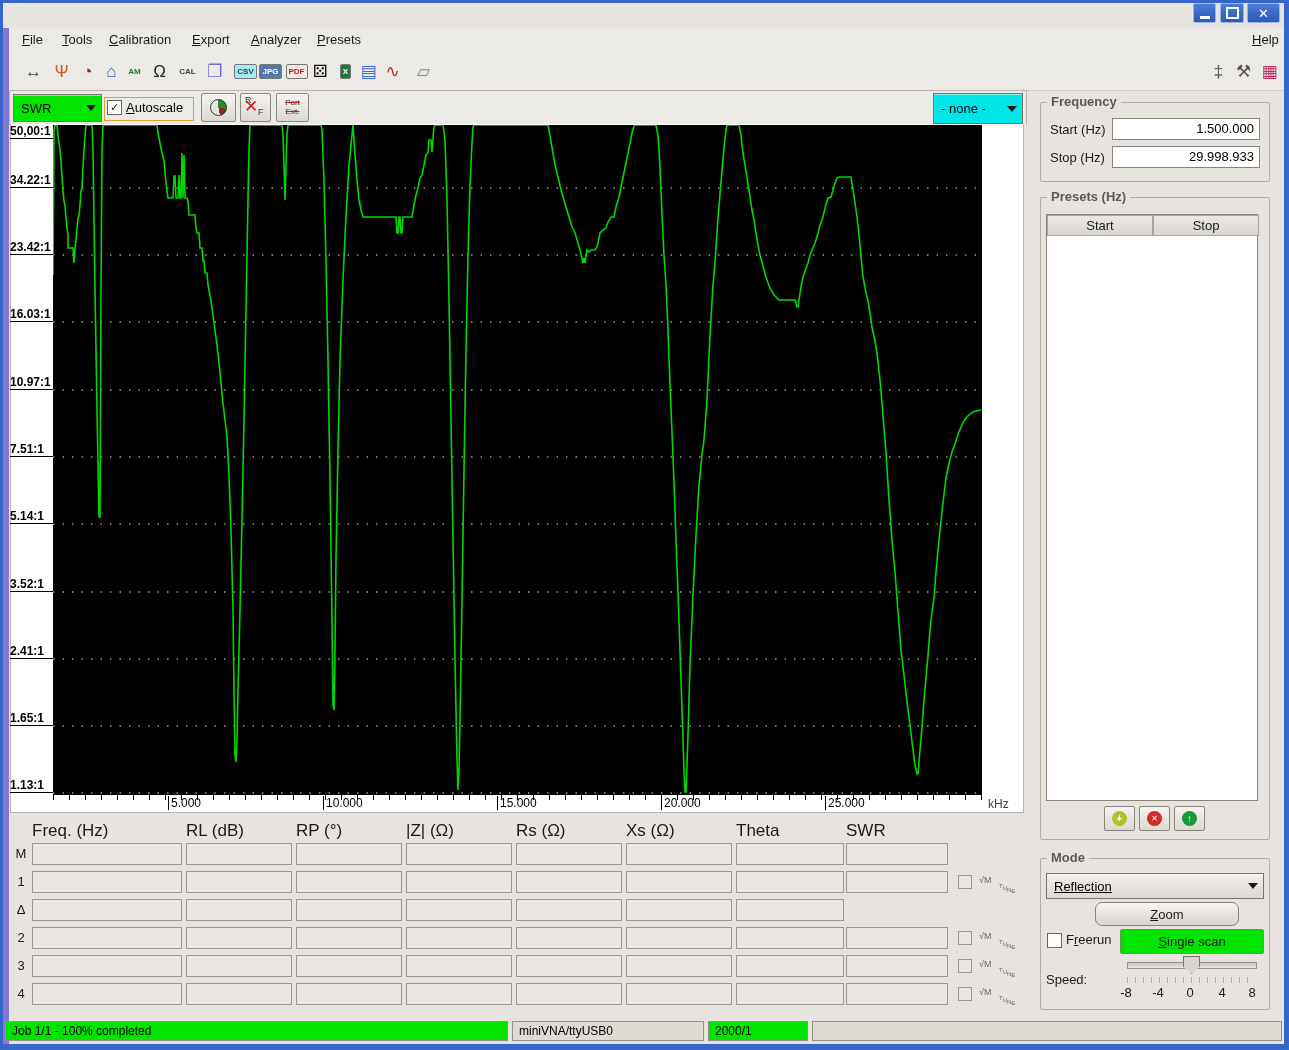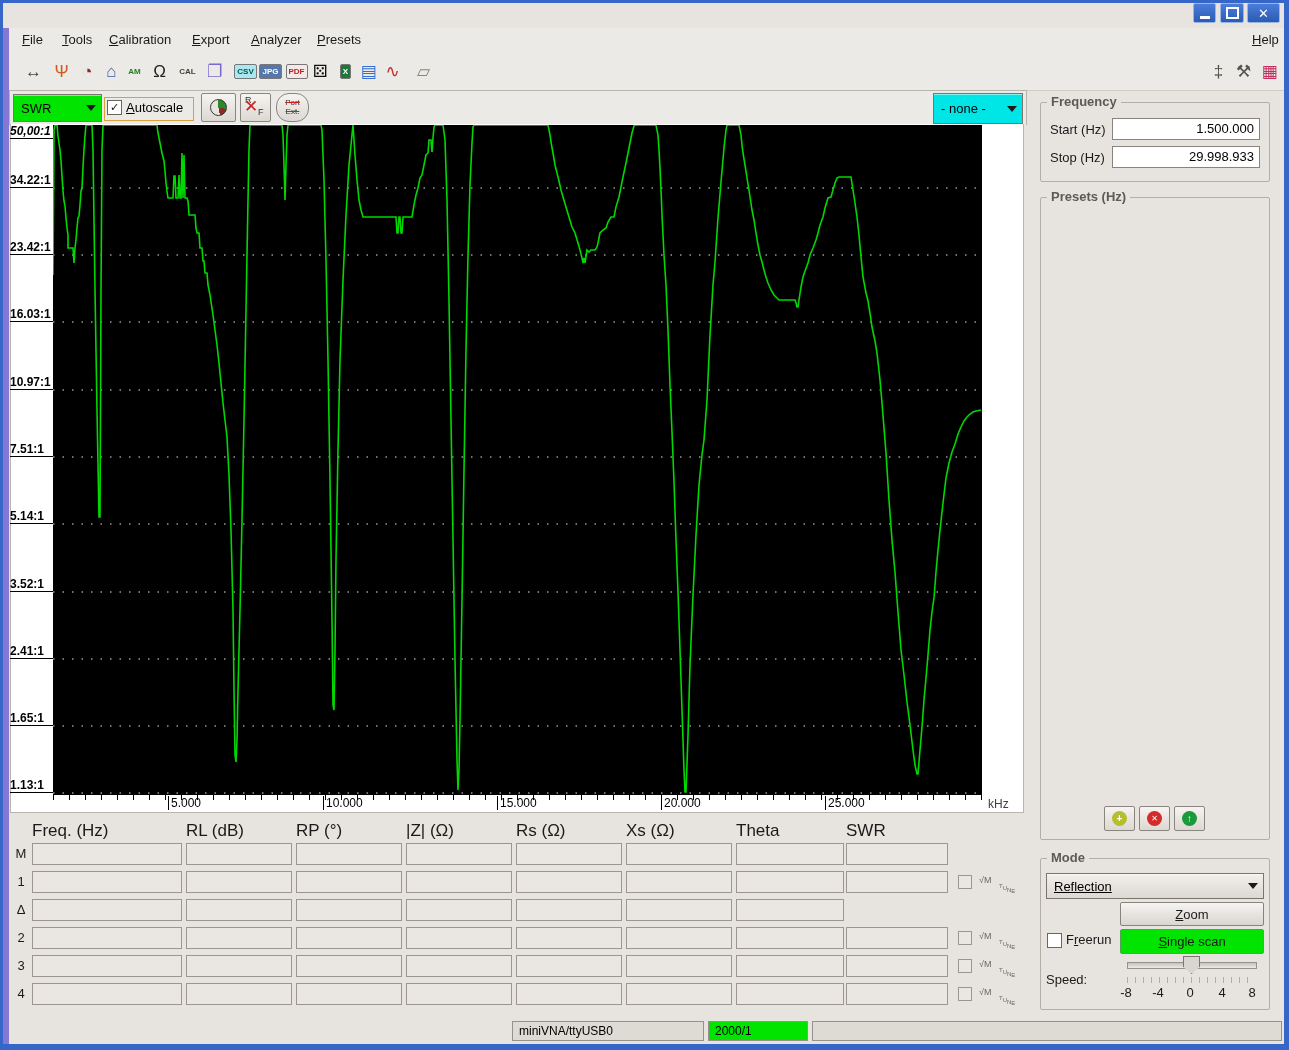--- a/index.html
+++ b/index.html
@@ -157,21 +157,21 @@
     <div class="ckbox abs" style="left:97px;top:9px;width:13px;height:13px;">✓</div>
     <span class="abs" style="left:116px;top:9px;font-size:13px;"><u>A</u><span>u</span><span>t</span><span>o</span><span>s</span><span>c</span><span>a</span><span>l</span><span>e</span></span>
     <div class="btn3d abs" style="left:191px;top:2px;width:33px;height:27px;display:flex;align-items:center;justify-content:center;">
       <span style="width:15px;height:15px;border:1px solid #333;border-radius:50%;background:conic-gradient(#2a8a2a 0 100deg,#8a2a2a 100deg 170deg,#e8e4de 170deg 360deg);"></span>
     </div>
     <div class="btn3d abs" style="left:230px;top:2px;width:29px;height:27px;">
       <span class="abs" style="left:4px;top:1px;font-size:9px;color:#333;">R</span>
       <span class="abs" style="left:17px;top:13px;font-size:9px;color:#333;">F</span>
       <span class="abs" style="left:3px;top:2px;font-size:17px;color:#cc2020;font-weight:bold;">✕</span>
     </div>
-    <div class="btn3d abs" style="left:266px;top:2px;width:31px;height:27px;text-align:center;border-radius:13px;">
+    <div class="btn3d abs" style="left:266px;top:2px;width:31px;height:27px;text-align:center;">
       <div style="font-size:8px;color:#333;text-decoration:line-through;text-decoration-color:#cc2020;margin-top:4px;">Port</div>
       <div style="font-size:8px;color:#333;text-decoration:line-through;text-decoration-color:#cc2020;">Ext.</div>
     </div>
     <div class="combo" style="left:923px;top:2px;width:88px;height:29px;background:#00e6e6;">
       <span class="val">- none -</span>
       <span class="arrow"></span>
     </div>
   </div>
 
   <div class="abs chartbg"></div>
@@ -182,21 +182,21 @@
       <line x1="53" x2="982" y1="390" y2="390" stroke="#ffffff" stroke-width="1" stroke-dasharray="1.5 8" opacity="0.9"></line>
       <line x1="53" x2="982" y1="457" y2="457" stroke="#ffffff" stroke-width="1" stroke-dasharray="1.5 8" opacity="0.9"></line>
       <line x1="53" x2="982" y1="524" y2="524" stroke="#ffffff" stroke-width="1" stroke-dasharray="1.5 8" opacity="0.9"></line>
       <line x1="53" x2="982" y1="592" y2="592" stroke="#ffffff" stroke-width="1" stroke-dasharray="1.5 8" opacity="0.9"></line>
       <line x1="53" x2="982" y1="659" y2="659" stroke="#ffffff" stroke-width="1" stroke-dasharray="1.5 8" opacity="0.9"></line>
       <line x1="53" x2="982" y1="726" y2="726" stroke="#ffffff" stroke-width="1" stroke-dasharray="1.5 8" opacity="0.9"></line>
       <line x1="53" x2="982" y1="793" y2="793" stroke="#ffffff" stroke-width="1" stroke-dasharray="1.5 8" opacity="0.9"></line>
       <polyline points="53,275 54,130 55,125 57,125 58,136 60,150 61,161 62,176 63,191 64,201 65,206 66,218 67,228 68,235 68,248 73,248 74,263 75,248 76,240 77,228 78,218 79,216 80,205 81,191 82,188 83,167 84,150 85,136 86,125 92,125 93,150 95,290 97,410 99,517 100,517 101,290 102,150 103,125 157,125 158,133 160,143 162,153 164,161 165,171 166,183 167,191 168,198 173,198 174,176 175,176 176,198 178,198 179,175 180,198 181,198 182,153 183,198 184,155 185,198 187,198 188,201 189,215 195,215 196,228 197,233 199,233 200,248 202,248 203,261 204,261 205,273 207,273 208,285 210,295 213,315 215,330 217,345 219,363 221,383 223,403 225,420 227,437 229,475 231,530 233,610 234,690 235,755 236,762 237,740 238,690 240,610 242,520 244,420 246,310 248,200 249,150 250,125 282,125 283,135 284,165 285,200 286,165 287,135 288,125 321,125 322,130 324,180 326,260 328,360 330,480 332,620 333,705 334,710 335,650 336,560 338,450 340,360 343,280 346,215 349,165 352,135 353,125 355,155 357,180 359,200 361,210 363,217 396,217 397,233 398,233 399,217 400,217 401,233 402,233 403,217 412,217 414,205 416,195 418,188 420,178 422,175 424,165 426,155 428,153 429,140 431,140 432,152 433,138 434,127 435,125 443,125 445,140 446,170 447,200 448,250 449,300 451,420 453,540 455,660 457,760 458,790 459,770 460,720 462,600 464,470 466,350 468,255 470,185 472,143 473,127 474,125 548,125 550,135 551,142 553,153 555,165 557,173 559,181 561,190 563,197 566,207 569,217 572,227 575,233 578,243 580,250 582,258 583,263 584,258 585,263 587,250 589,252 591,250 595,250 597,247 598,243 600,233 603,230 606,228 608,222 611,217 614,217 616,207 619,197 621,187 623,177 626,163 628,153 630,143 632,133 634,126 635,125 656,125 658,135 659,150 660,168 661,190 662,215 663,235 664,255 666,285 668,330 670,385 672,432 674,482 676,540 678,592 680,650 682,710 684,770 685,792 686,792 688,735 690,665 693,595 696,535 699,485 702,455 704,440 707,400 710,335 713,285 715,262 718,218 721,182 724,148 726,130 727,125 739,125 741,135 742,145 743,153 745,165 747,178 749,190 750,197 752,210 754,220 756,233 758,245 760,255 762,262 764,270 766,277 768,283 771,290 774,295 777,298 779,300 795,300 796,303 797,307 798,307 799,300 801,287 803,277 805,271 808,263 810,255 813,248 816,240 818,233 820,225 823,217 825,208 828,198 831,197 833,190 835,183 837,178 839,177 851,177 853,190 855,203 857,217 859,235 861,257 863,277 866,293 868,301 870,313 872,327 875,341 877,353 880,380 882,403 884,428 886,453 889,500 892,540 895,572 898,612 901,650 904,675 907,702 910,725 913,750 915,765 917,774 918,774 920,750 922,727 924,700 926,678 928,655 930,630 932,612 934,598 936,572 938,550 940,530 943,503 946,478 949,463 952,452 955,444 958,434 961,427 964,421 967,417 970,414 973,412 976,411 981,410" fill="none" stroke="#00d800" stroke-width="1.6"></polyline>
     </svg>
   <div id="y-axis">
-      <div class="ylabel" style="top: 125px; font-style: italic;">50,00:1</div>
+      <div class="ylabel" style="top: 125px;">50,00:1</div>
       <div class="ylabel" style="top: 174px;">34.22:1</div>
       <div class="ylabel" style="top: 241px;">23.42:1</div>
       <div class="ylabel" style="top: 308px;">16.03:1</div>
       <div class="ylabel" style="top: 376px;">10.97:1</div>
       <div class="ylabel" style="top: 443px;">7.51:1</div>
       <div class="ylabel" style="top: 510px;">5.14:1</div>
       <div class="ylabel" style="top: 578px;">3.52:1</div>
       <div class="ylabel" style="top: 645px;">2.41:1</div>
       <div class="ylabel" style="top: 712px;">1.65:1</div>
       <div class="ylabel" style="top: 779px;">1.13:1</div>
@@ -291,52 +291,57 @@
     <span class="gtitle">Frequency</span>
   </div>
   <span class="flabel" style="left:1050px;top:122px;">Start (Hz)</span>
   <div class="tfield" style="left:1112px;top:118px;width:148px;height:22px;">1.500.000</div>
   <span class="flabel" style="left:1050px;top:150px;">Stop (Hz)</span>
   <div class="tfield" style="left:1112px;top:146px;width:148px;height:22px;">29.998.933</div>
 
   <div class="group" style="left:1040px;top:197px;width:228px;height:641px;">
     <span class="gtitle">Presets (Hz)</span>
   </div>
+  <div class="abs" style="left:1046px;top:214px;width:212px;height:587px;background:#fff;border:1px solid #8a867f;box-sizing:border-box;">
+    <div class="ptable-hcell" style="left:0;width:106px;">Start</div>
+    <div class="ptable-hcell" style="left:106px;width:106px;">Stop</div>
+  </div>
   <div class="roundbtn btn3d" style="left:1104px;top:806px;">
       <span class="circle-ico" style="background:#b4be2e;">+</span>
     </div>
   <div class="roundbtn btn3d" style="left:1139px;top:806px;">
       <span class="circle-ico" style="background:#d42a2a;font-size:8px;">✕</span>
     </div>
   <div class="roundbtn btn3d" style="left:1174px;top:806px;">
       <span class="circle-ico" style="background:#1a9a3a;">↑</span>
     </div>
 
   <div class="group" style="left:1040px;top:858px;width:228px;height:150px;">
     <span class="gtitle">Mode</span>
   </div>
   <div class="combo" style="left:1046px;top:873px;width:216px;height:24px;background:linear-gradient(#f2f0ec,#dcd8d2);text-decoration:underline;">
     <span class="val">Reflection</span>
     <span class="arrow"></span>
   </div>
-  <div class="pushbtn" style="left:1120px;top:902px;width:142px;height:22px;">
+  <div class="pushbtn" style="left:1095px;top:902px;width:142px;height:22px;border-radius:7px;">
       <span><u>Z</u><span>o</span><span>o</span><span>m</span></span>
     </div>
   <div class="ckbox abs" style="left:1047px;top:933px;width:13px;height:13px;"></div>
   <span class="flabel" style="left:1066px;top:932px;"><span>F</span><u>r</u><span>e</span><span>e</span><span>r</span><span>u</span><span>n</span></span>
   <div class="pushbtn green" style="left:1120px;top:929px;width:142px;height:23px;border:1px solid #55a055;">
       <span><u>S</u><span>i</span><span>n</span><span>g</span><span>l</span><span>e</span><span> </span><span>s</span><span>c</span><span>a</span><span>n</span></span>
     </div>
   <div class="abs" style="left:1127px;top:962px;width:128px;height:5px;background:linear-gradient(#c6c2bc,#eceae6);border:1px solid #96928b;"></div>
   <div class="abs" style="left:1183px;top:956px;width:15px;height:16px;background:#d9d5cf;border:1px solid #7a766f;clip-path:polygon(0 0,100% 0,100% 60%,50% 100%,0 60%);"></div>
   <div class="abs" style="left:1127px;top:977px;width:128px;height:6px;background:repeating-linear-gradient(to right,#b1ada6 0 1px,transparent 1px 8px);"></div>
   <span class="flabel" style="left:1046px;top:972px;">Speed:</span>
   <span class="flabel abs" style="left:1120px;top:985px;width:12px;text-align:center;">-8</span>
   <span class="flabel abs" style="left:1152px;top:985px;width:12px;text-align:center;">-4</span>
   <span class="flabel abs" style="left:1184px;top:985px;width:12px;text-align:center;">0</span>
   <span class="flabel abs" style="left:1216px;top:985px;width:12px;text-align:center;">4</span>
   <span class="flabel abs" style="left:1246px;top:985px;width:12px;text-align:center;">8</span>
 
+  <div class="statusfield green" style="left:5px;width:503px;">Job 1/1 - 100% completed</div>
   <div class="statusfield" style="left:512px;width:192px;background:#dedad4;">miniVNA/ttyUSB0</div>
   <div class="statusfield green" style="left:708px;width:100px;">2000/1</div>
   <div class="statusfield" style="left:812px;width:470px;background:#dedad4;"></div>
 
 </div>
 
 </body></html>

